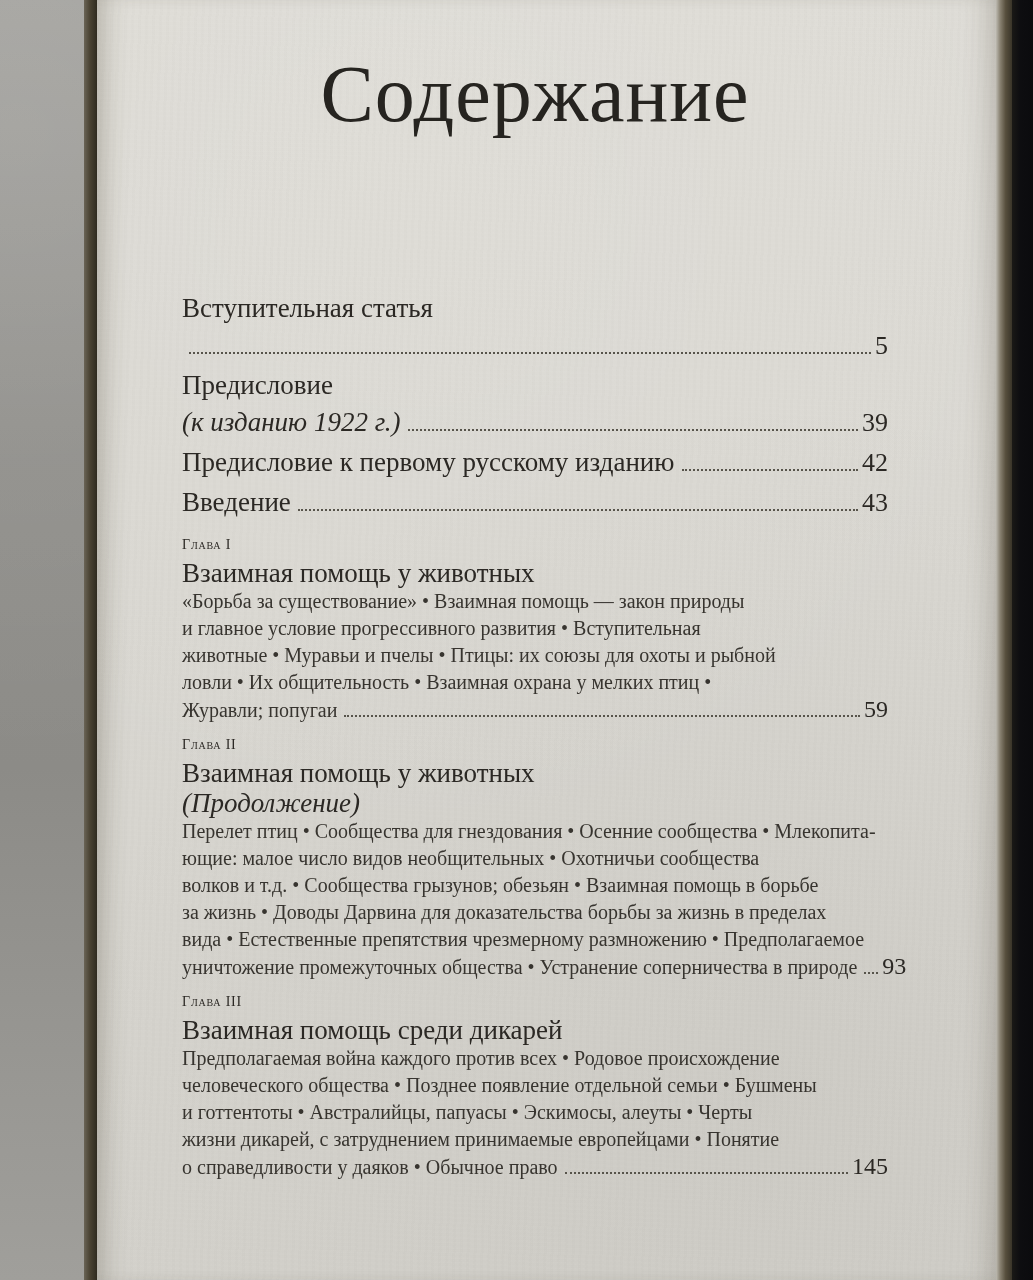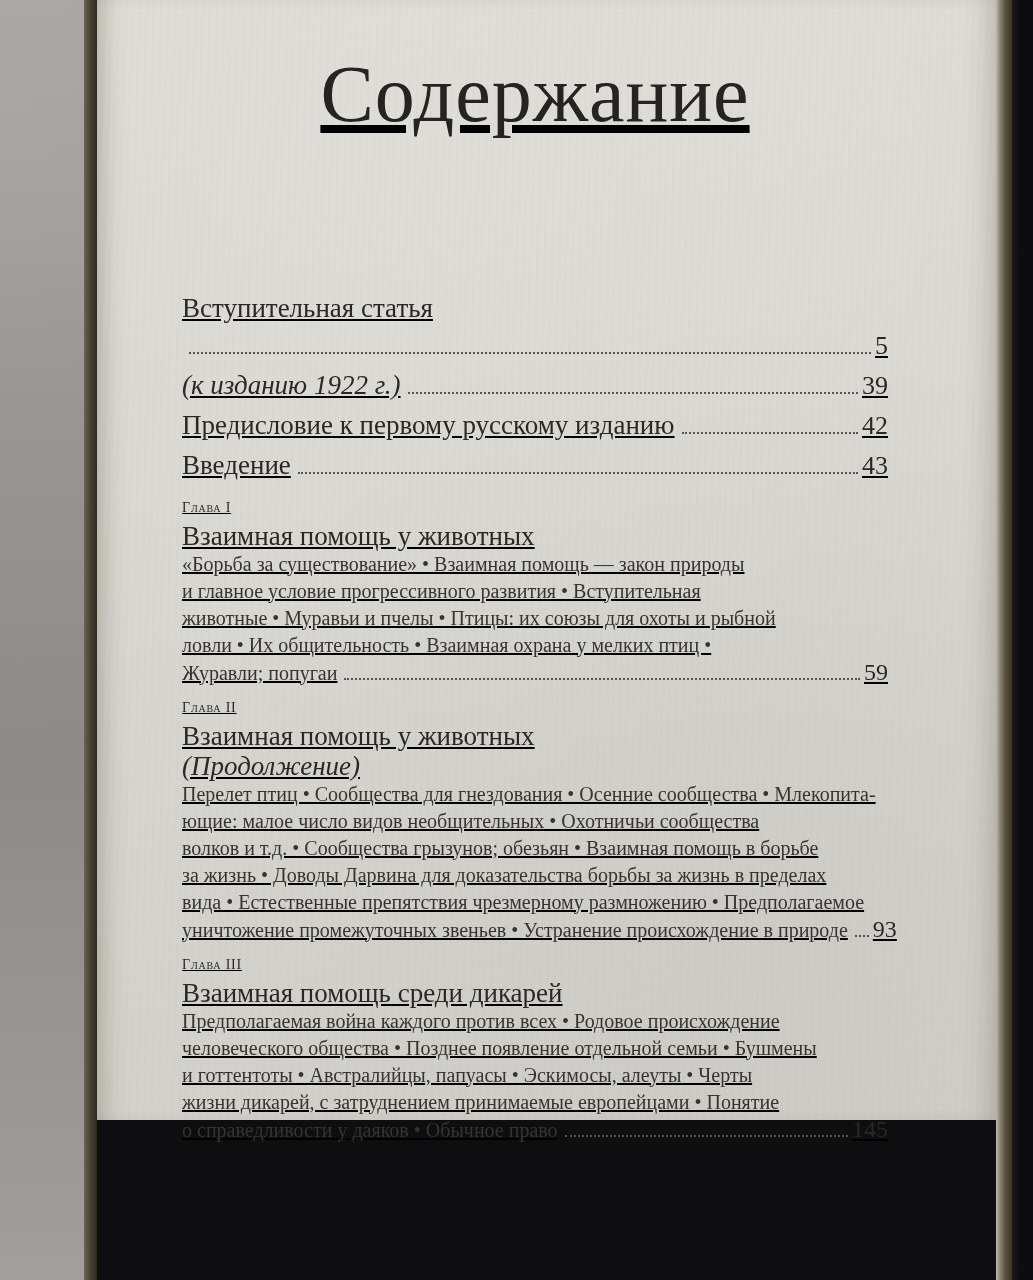--- a/index.html
+++ b/index.html
@@ -20,29 +20,28 @@
     background:radial-gradient(circle at 20% 10%,rgba(255,255,255,.10),transparent 55%);
   }
   
   .left-seam{
     position:absolute;left:84px;top:0;width:13px;height:1280px;
     background:linear-gradient(90deg,#6a6456 0%,#4a4333 45%,#2f2b20 100%);
   }
 
   
   .page{
-    position:absolute;left:97px;top:0;width:899px;height:1120px;
+    position:absolute;left:97px;top:0;width:899px;height:1280px;
     background:
       radial-gradient(circle at 35% 15%,rgba(255,255,255,.06),transparent 60%),
       radial-gradient(circle at 75% 85%,rgba(60,58,50,.05),transparent 55%),
       linear-gradient(180deg,#dedcd6 0%,#dad8d2 38%,#d6d4ce 72%,#d3d1cb 100%);
     box-shadow:
       inset 22px 0 26px -18px rgba(70,64,48,.32),
       inset -24px 0 28px -20px rgba(80,74,58,.30);
-    text-decoration: underline;
   }
   
   .page::before{
     content:"";position:absolute;inset:0;pointer-events:none;
     background-image:
       repeating-linear-gradient(3deg,rgba(255,255,255,.018) 0 2px,transparent 2px 5px),
       repeating-linear-gradient(92deg,rgba(90,88,80,.015) 0 3px,transparent 3px 7px);
   }
 
   
@@ -109,20 +108,23 @@
               <div class="front-line row">
                 <span class="txt">Вступительная статья</span>
               </div>
               <div class="front-line row">
                 <span class="leader"></span>
                 <span class="pagenum">5</span>
               </div>
             </div>
             <div class="entry-front">
               <div class="front-line row">
+                <span class="txt">Предисловие</span>
+              </div>
+              <div class="front-line row">
                 <span class="txt italic">(к изданию 1922 г.)</span>
                 <span class="leader"></span>
                 <span class="pagenum">39</span>
               </div>
             </div>
             <div class="entry-front">
               <div class="front-line row">
                 <span class="txt">Предисловие к первому русскому изданию</span>
                 <span class="leader"></span>
                 <span class="pagenum">42</span>
@@ -170,21 +172,21 @@
             <div class="desc-line row">
               <span class="txt">волков и т.д. • Сообщества грызунов; обезьян • Взаимная помощь в борьбе</span>
             </div>
             <div class="desc-line row">
               <span class="txt">за жизнь • Доводы Дарвина для доказательства борьбы за жизнь в пределах</span>
             </div>
             <div class="desc-line row">
               <span class="txt">вида • Естественные препятствия чрезмерному размножению • Предполагаемое</span>
             </div>
             <div class="desc-line row">
-              <span class="txt">уничтожение промежуточных звеньев • Устранение происхождение в природе</span>
+              <span class="txt">уничтожение промежуточных общества • Устранение соперничества в природе</span>
               <span class="leader"></span>
               <span class="pagenum">93</span>
             </div>
           </div>
           <div class="entry-chapter">
             <div class="chapter-label">Глава III</div>
             <div class="chapter-title-line">Взаимная помощь среди дикарей</div>
             <div class="desc-line row">
               <span class="txt">Предполагаемая война каждого против всех • Родовое происхождение</span>
             </div>

